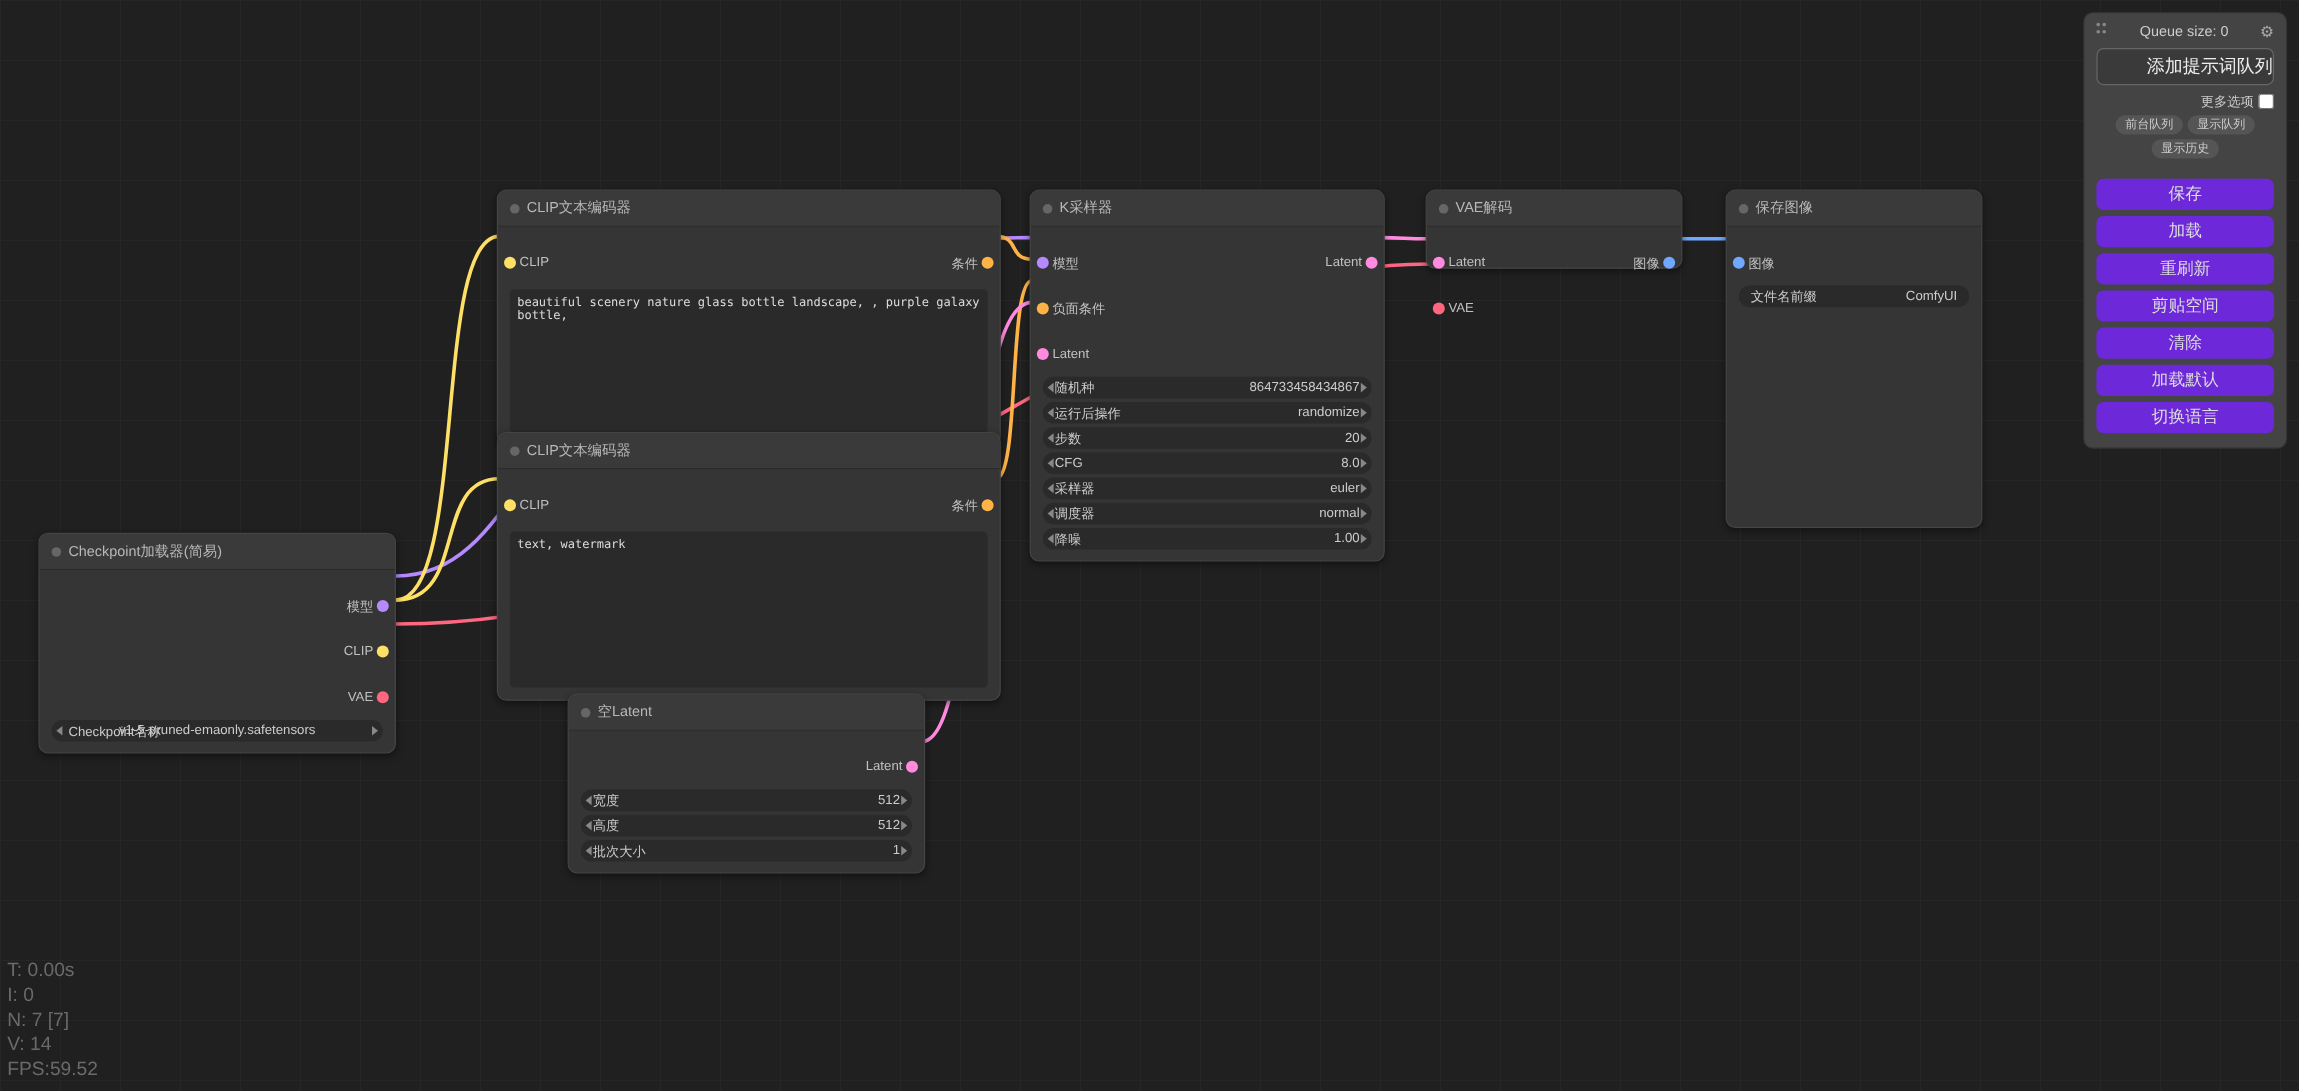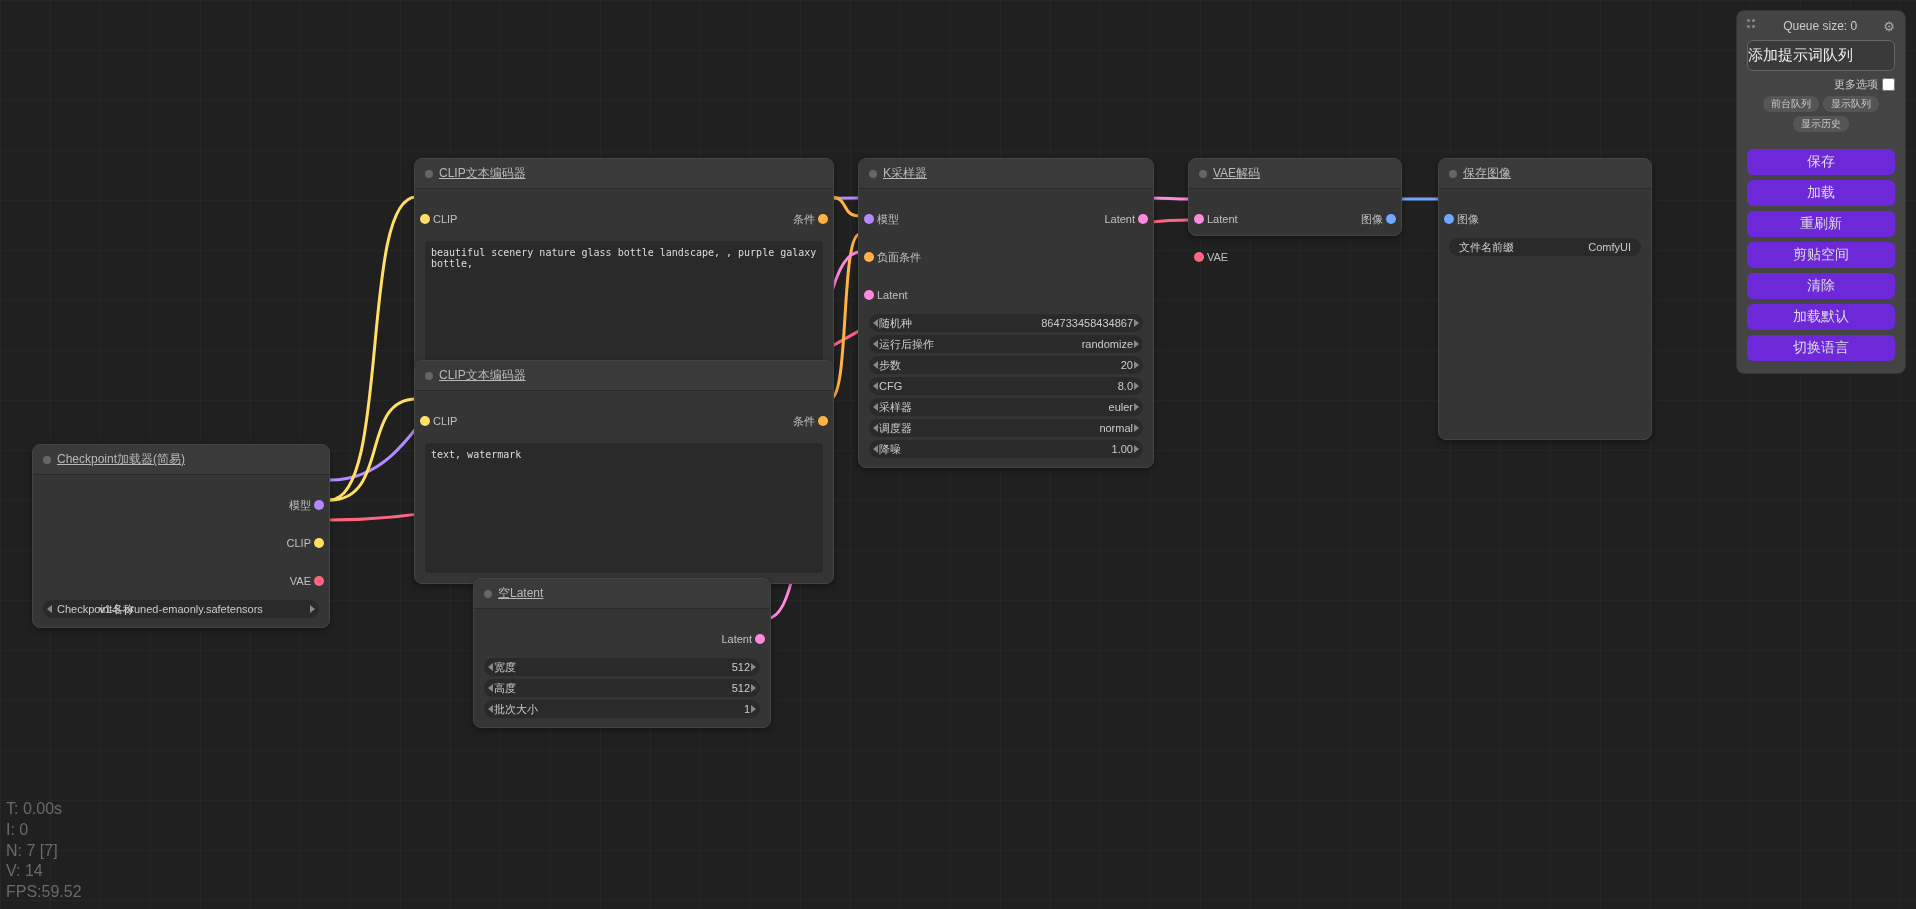--- a/index.html
+++ b/index.html
@@ -21,21 +21,21 @@
   border: 1px solid #444;
   border-radius: 8px;
   box-shadow: 0 2px 6px rgba(0,0,0,.4);
 }
 .node-title {
   display: flex; align-items: center; gap: 6px;
   padding: 6px 10px;
   background: #3a3a3a;
   border-bottom: 1px solid #2a2a2a;
   border-radius: 8px 8px 0 0;
-  font-size: 12px; color: #b8b8b8; text-decoration: underline;
+  font-size: 12px; color: #b8b8b8;
 }
 .node-title .dot { width: 8px; height: 8px; border-radius: 50%; background: #666; }
 .slots { position: relative; }
 .slot-row { display: flex; justify-content: space-between; padding: 3px 10px; font-size: 11px; color: #c0c0c0; }
 .slot-port { width: 10px; height: 10px; border-radius: 50%; position: absolute; }
 .slot-left .slot-port { left: -5px; }
 .slot-right .slot-port { right: -5px; }
 .slot { position: relative; display: flex; align-items: center; height: 18px; margin-top: 14px; }
 .slot-left .label { margin-left: 8px; }
 .slot-right .label { margin-right: 8px; }
@@ -77,21 +77,21 @@
   padding: 8px 10px 12px 10px;
   font-size: 12px;
   color: #ccc;
 }
 .panel-top { display:flex; justify-content:space-between; margin-bottom:6px;}
 .drag-handle { width:10px; height:10px; display:grid; grid-template-columns:repeat(2,3px); grid-gap:2px;}
 .drag-handle div{width:3px;height:3px;background:#888;border-radius:50%}
 .queue-btn {
   display:block; width:100%;
   background:#3a3a3a; border:1px solid #666; border-radius:6px;
-  color:#eee; font-size:15px; padding:5px 0; margin-bottom:6px; text-align:left;
+  color:#eee; font-size:15px; padding:5px 0; margin-bottom:6px; text-align:right;
 }
 .extra-row{ display:flex;align-items:center;justify-content:flex-end;gap:4px;font-size:11px;margin-bottom:4px;}
 .mini-btns{display:flex;gap:4px;justify-content:center;margin-bottom:4px;}
 .mini-btn{font-size:10px;background:#555;border-radius:8px;padding:1px 8px;color:#ccc;}
 .btn{display:block;width:100%;background:#6d28d9;border-radius:6px;color:#ddd;font-size:14px;padding:4px 0;margin-top:5px;text-align:center;}
 .stats{position:absolute;left:6px;bottom:6px;font-size:16px;color:#6a6a6a;line-height:1.3;}
 
 
 .c-model{background:#b58aff}
 .c-clip{background:#ffe066}
@@ -305,21 +305,21 @@
     </div>
   <div class="widget">
       <span class="arrow-l"></span>
       <span>降噪</span>
       <span>1.00</span>
       <span class="arrow-r"></span>
     </div>
   <div style="height:6px"></div>
 </div>
 
-<div class="node" style="left:1188px;top:158px;width:214px;height:78px">
+<div class="node" style="left:1188px;top:158px;width:214px;height:66px">
   <div class="node-title">
       <span class="dot"></span>
       <span>VAE解码</span>
     </div>
   <div class="slots" style="padding:4px 0">
     <div class="slot-row">
       <span class="slot slot-left">
           <span class="slot-port c-latent"></span>
           <span class="label">Latent</span>
         </span>

